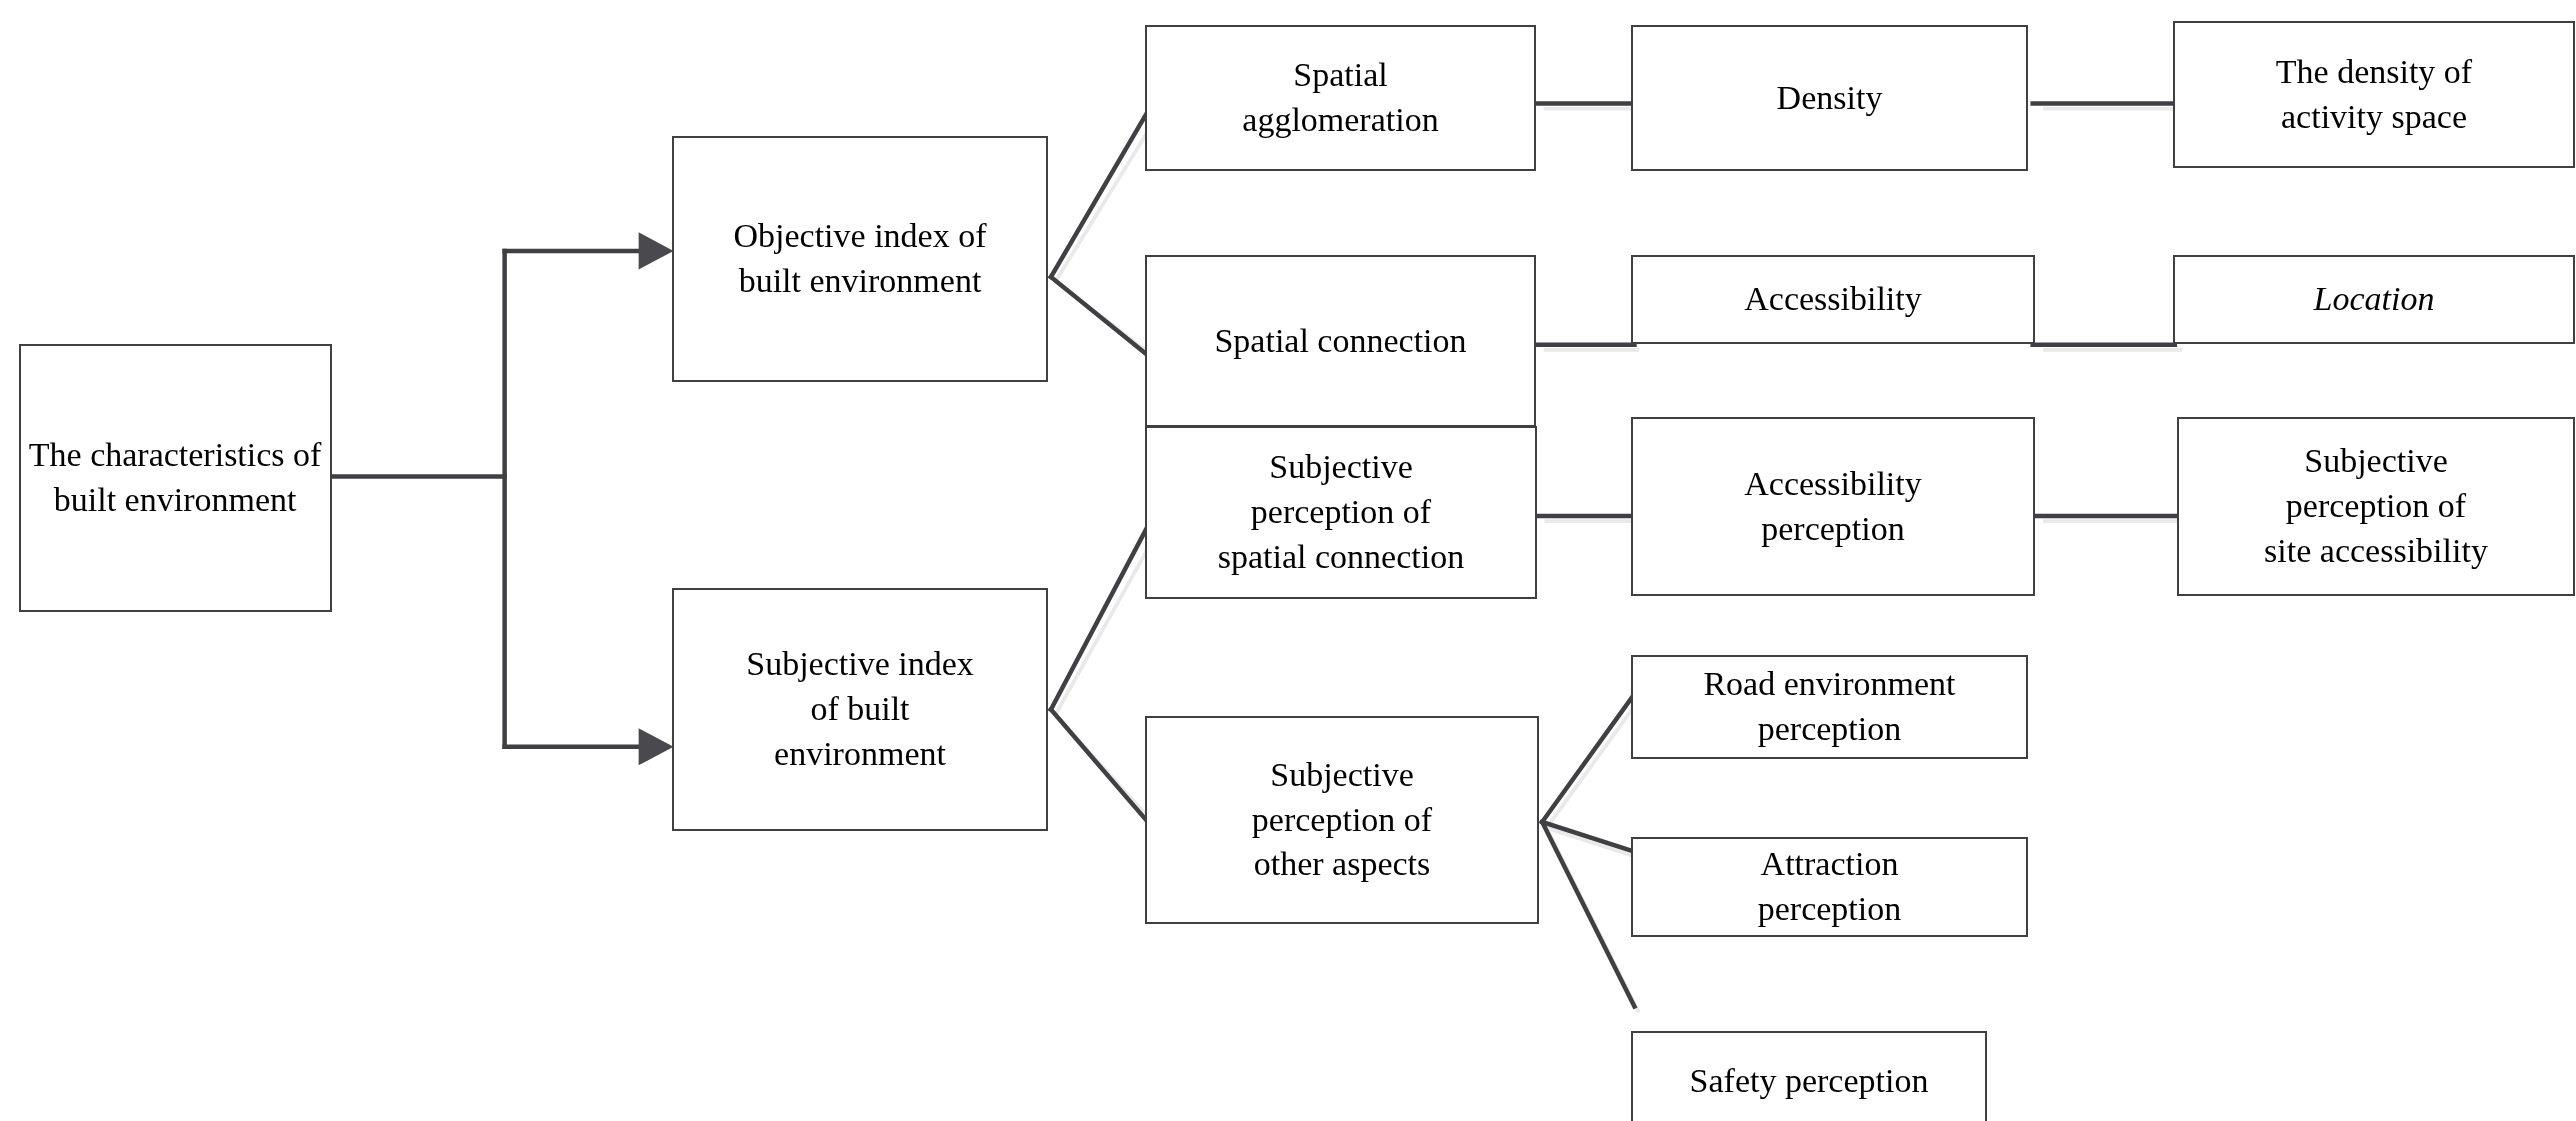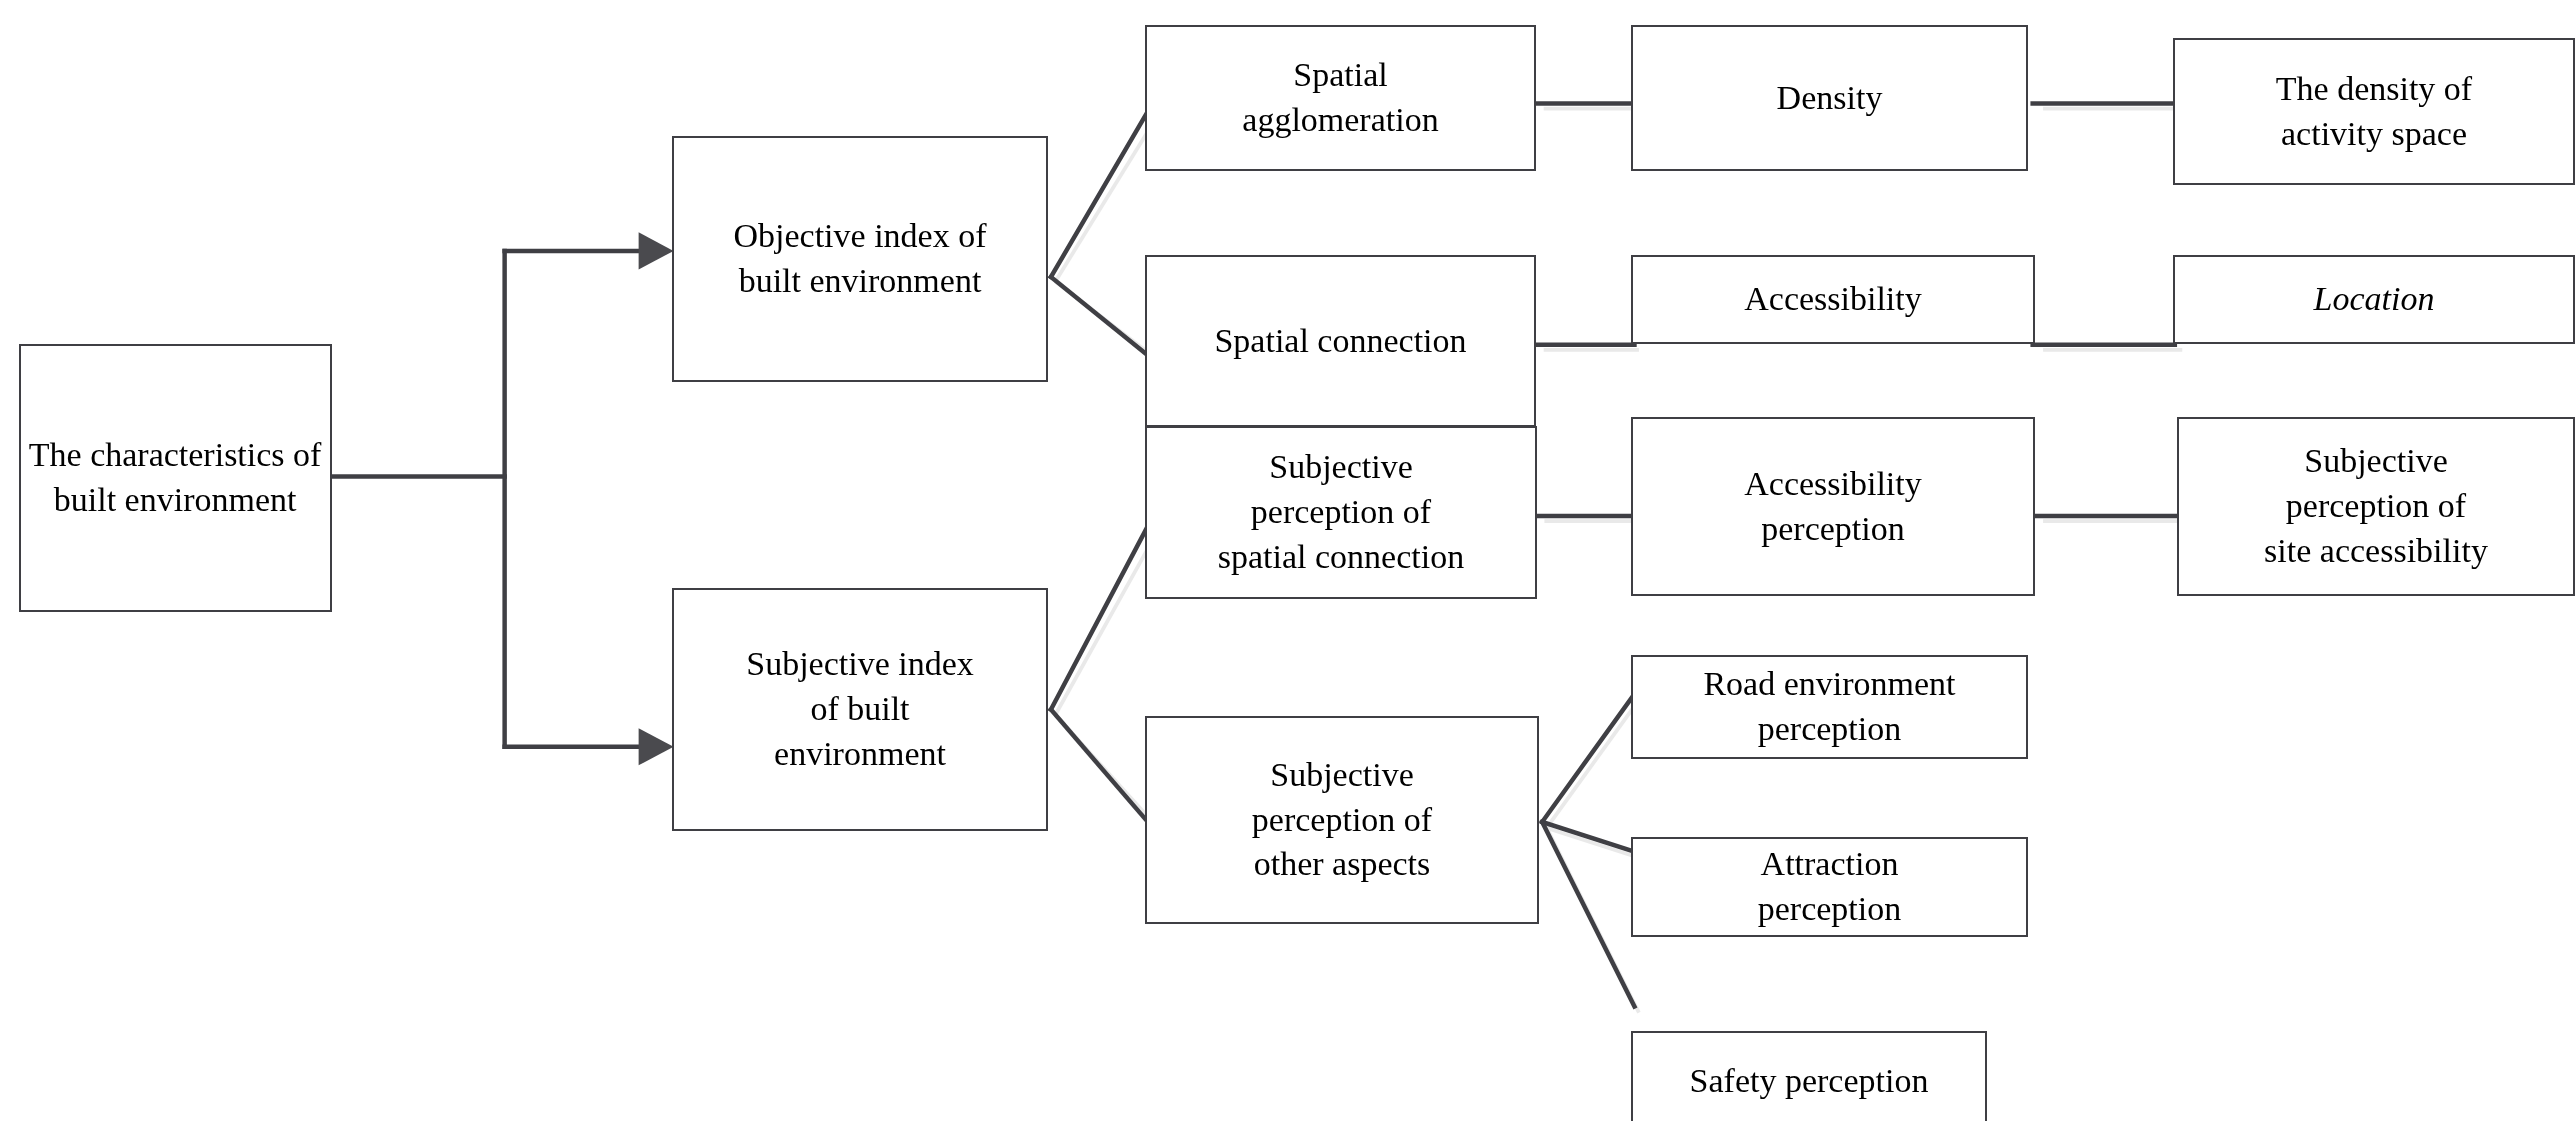--- a/index.html
+++ b/index.html
@@ -92,21 +92,21 @@
 
   <div class="node" style="left:672px;top:588px;width:376px;height:243px;">Subjective index
 of built
 environment</div>
 
   <div class="node" style="left:1631px;top:25px;width:397px;height:146px;">Density</div>
 
   <div class="node" style="left:1145px;top:25px;width:391px;height:146px;">Spatial
 agglomeration</div>
 
-  <div class="node" style="left:2173px;top:38px;width:402px;height:147px;">The density of
+  <div class="node" style="left:2173px;top:21px;width:402px;height:147px;">The density of
 activity space</div>
 
   <div class="node" style="left:1145px;top:255px;width:391px;height:172px;">Spatial connection</div>
 
   <div class="node" style="left:1631px;top:255px;width:404px;height:89px;">Accessibility</div>
 
   <div class="node" style="left:2173px;top:255px;width:402px;height:89px;font-style:italic;">Location</div>
 
   <div class="node" style="left:1145px;top:426px;width:392px;height:173px;">Subjective
 perception of

